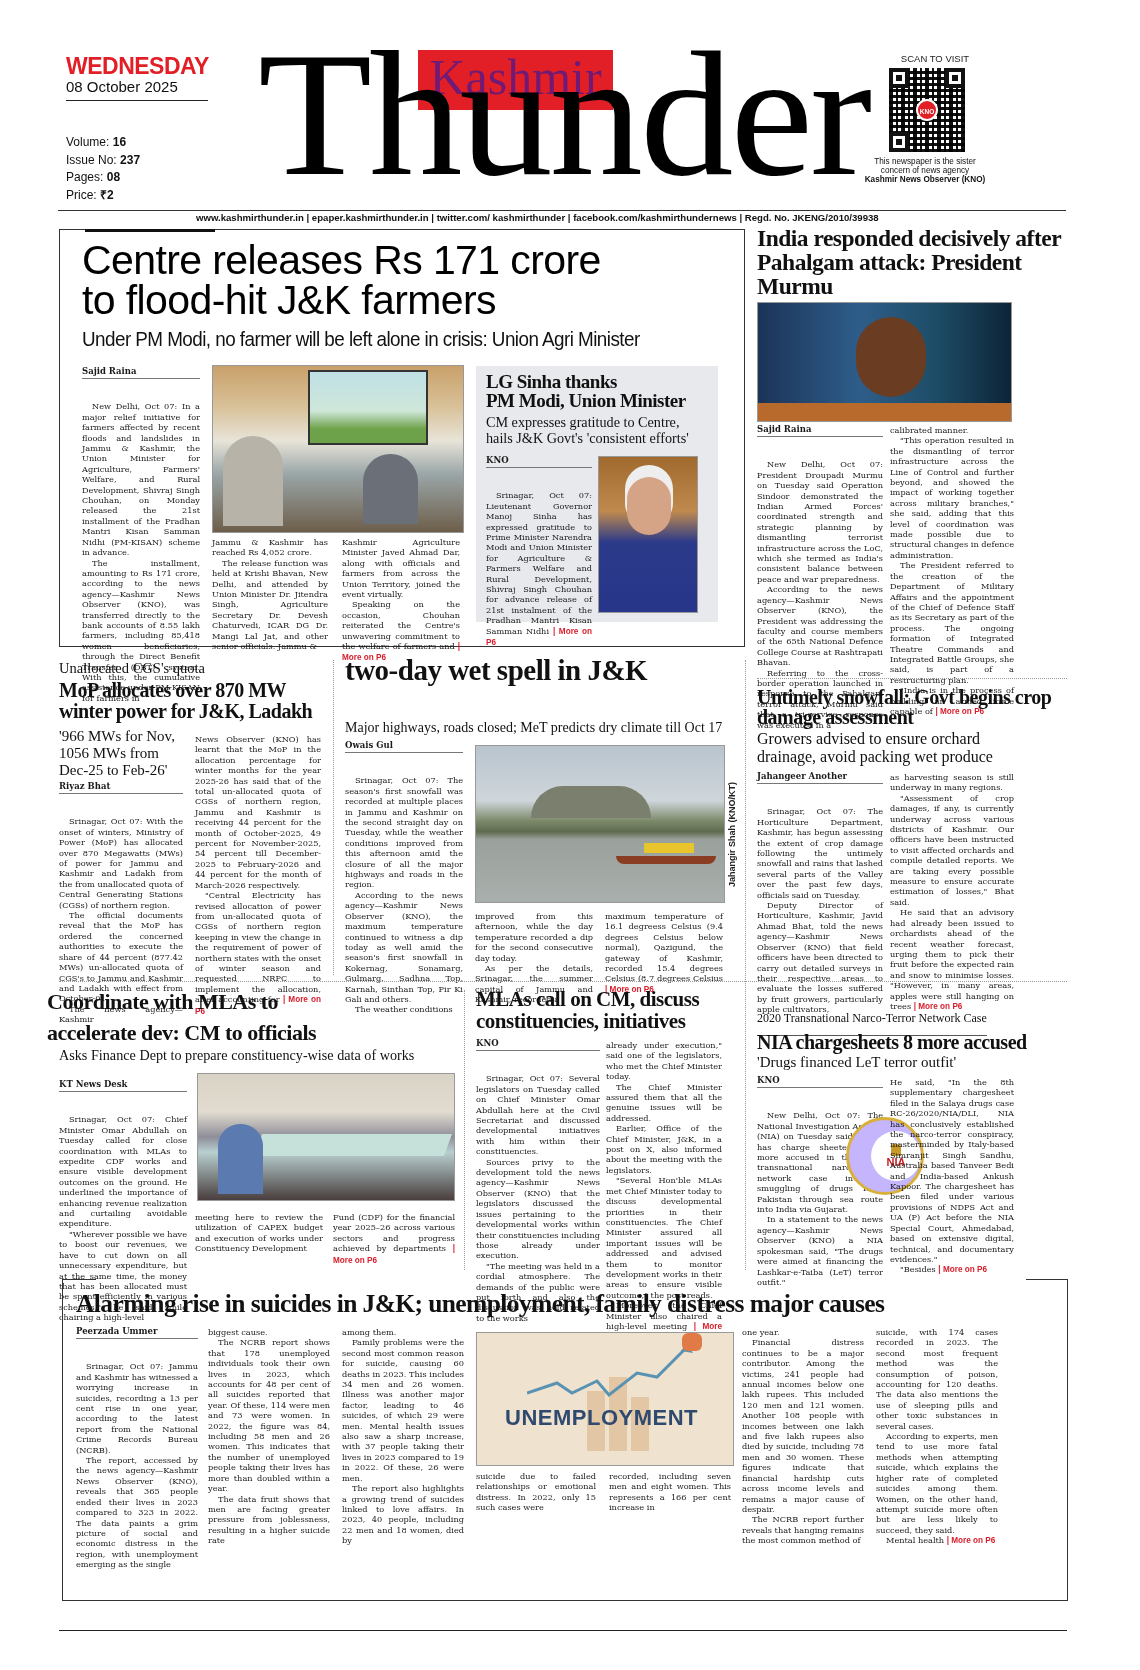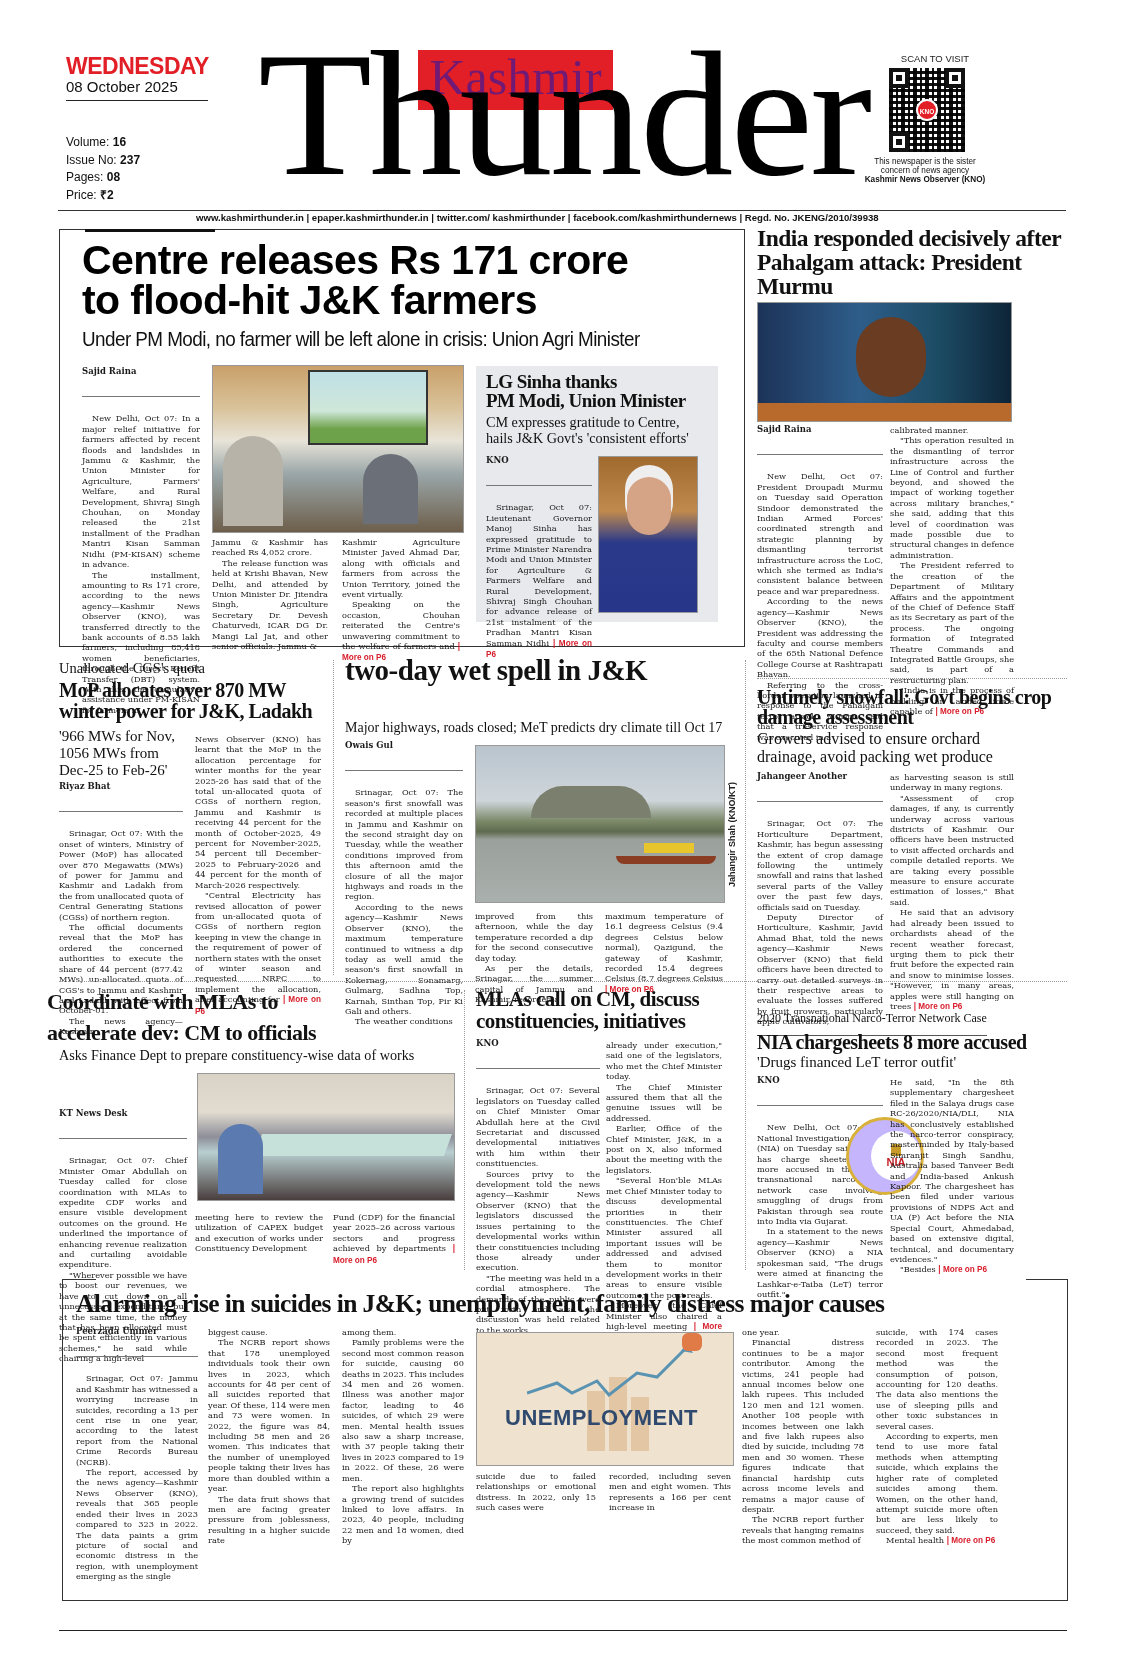--- a/index.html
+++ b/index.html
@@ -5,21 +5,21 @@
 *{box-sizing:border-box;margin:0;padding:0}
 html,body{width:1140px;height:1670px;background:#fff;overflow:hidden}
 body{position:relative;font-family:"DejaVu Serif",serif;color:#111}
 .abs{position:absolute}
 .sans{font-family:"Liberation Sans",sans-serif}
 .serif{font-family:"Liberation Serif",serif}
 .txt{font-family:"DejaVu Serif",serif;font-size:8.2px;line-height:10.4px;text-align:justify;color:#1a1a1a;hyphens:auto}
 .txt p{text-indent:10px}
 .txt p:first-child{text-indent:0}
 .more{color:#d81e2c;font-family:"Liberation Sans",sans-serif;font-weight:bold}
-.byline{font-family:"DejaVu Serif",serif;font-weight:bold;font-size:8.5px;border-bottom:1.2px solid #777;padding-bottom:20px;margin-bottom:16px}
+.byline{font-family:"DejaVu Serif",serif;font-weight:bold;font-size:8.5px;border-bottom:1.2px solid #777;padding-bottom:2px;margin-bottom:22px}
 .hl{font-family:"Liberation Serif",serif;font-weight:bold;color:#111;letter-spacing:-0.5px}
 .sub{font-family:"Liberation Serif",serif;color:#111}
 .photo{overflow:hidden;border:1px solid #999}
 .dotv{border-left:1px dotted #999}
 .doth{border-top:1px dotted #999}
 </style>
 </head>
 <body>
 
 <div class="abs sans" style="left:66px;top:53px;font-size:23px;font-weight:bold;color:#e21f26;letter-spacing:-0.5px">WEDNESDAY</div>
@@ -48,21 +48,21 @@
 <div class="abs sans" style="left:860px;top:157px;width:130px;text-align:center;font-size:8.2px;line-height:9px;color:#111">
   <div>This newspaper is the sister</div>
   <div>concern of news agency</div>
   <div style="font-weight:bold">Kashmir News Observer (KNO)</div>
 </div>
 <div class="abs" style="left:58px;top:210px;width:1008px;border-top:1.4px solid #333"></div>
 <div class="abs sans" style="left:196px;top:212px;width:780px;font-size:9.6px;font-weight:bold;color:#111;white-space:nowrap">www.kashmirthunder.in | epaper.kashmirthunder.in | twitter.com/ kashmirthunder | facebook.com/kashmirthundernews  | Regd. No. JKENG/2010/39938</div>
 
 <div class="abs" style="left:59px;top:229px;width:686px;height:418px;border:1.2px solid #333"></div>
 <div class="abs" style="left:85px;top:229px;width:130px;border-top:3px solid #111"></div>
-<div class="abs sans" style="left:82px;top:240px;font-size:41px;line-height:40px;font-weight:700;color:#000;letter-spacing:-0.6px">
+<div class="abs sans" style="left:82px;top:240px;font-size:41px;line-height:40px;font-weight:400;color:#000;letter-spacing:-0.6px">
   <div>Centre releases Rs 171 crore</div>
   <div>to flood-hit J&amp;K farmers</div>
 </div>
 <div class="abs sans" style="left:82px;top:327px;font-size:20.5px;color:#111;letter-spacing:-0.6px;transform:scaleX(0.92);transform-origin:left;white-space:nowrap">Under PM Modi, no farmer will be left alone in crisis: Union Agri Minister</div>
 
 <div class="abs txt" style="left:82px;top:366px;width:118px">
   <div class="byline">Sajid Raina</div>
   <p>New Delhi, Oct 07: In a major relief initiative for farmers affected by recent floods and landslides in Jammu &amp; Kashmir, the Union Minister for Agriculture, Farmers' Welfare, and Rural Development, Shivraj Singh Chouhan, on Monday released the 21st installment of the Pradhan Mantri Kisan Samman Nidhi (PM-KISAN) scheme in advance.</p>
   <p>The installment, amounting to Rs 171 crore, according to the news agency—Kashmir News Observer (KNO), was transferred directly to the bank accounts of 8.55 lakh farmers, including 85,418 women beneficiaries, through the Direct Benefit Transfer (DBT) system. With this, the cumulative assistance under PM-KISAN for farmers in</p>
 </div>
@@ -168,21 +168,21 @@
   <p>"Assessment of crop damages, if any, is currently underway across various districts of Kashmir. Our officers have been instructed to visit affected orchards and compile detailed reports. We are taking every possible measure to ensure accurate estimation of losses," Bhat said.</p>
   <p><span>He said that an advisory had already been issued to orchardists ahead of the recent weather forecast, urging them to pick their fruit before the expected rain and snow to minimise losses. "However, in many areas, apples were still hanging on trees</span> <span class="more">| More on P6</span></p>
 </div>
 <div class="abs doth" style="left:59px;top:981px;width:1008px"></div>
 
 <div class="abs hl" style="left:47px;top:986px;font-size:22px;line-height:31px">
   <div>Coordinate with MLAs to</div>
   <div>accelerate dev: CM to officials</div>
 </div>
 <div class="abs sub" style="left:59px;top:1047px;font-size:14.2px;white-space:nowrap">Asks Finance Dept to prepare constituency-wise data of works</div>
-<div class="abs txt" style="left:59px;top:1108px;width:128px">
+<div class="abs txt" style="left:59px;top:1079px;width:128px">
   <div class="byline">KT News Desk</div>
   <p>Srinagar, Oct 07: Chief Minister Omar Abdullah on Tuesday called for close coordination with MLAs to expedite CDF works and ensure visible development outcomes on the ground. He underlined the importance of enhancing revenue realization and curtailing avoidable expenditure.</p>
   <p>"Wherever possible we have to boost our revenues, we have to cut down on all unnecessary expenditure, but at the same time, the money that has been allocated must be spent efficiently in various schemes," he said while chairing a high-level</p>
 </div>
 <div class="abs photo" style="left:197px;top:1073px;width:258px;height:128px;background:linear-gradient(180deg,#d9d3c6 0%,#e2dcd0 30%,#8e8e99 50%,#b8cfd0 62%,#4a3e3e 100%)">
   <div class="abs" style="left:60px;top:60px;width:190px;height:22px;background:#c6e0da;transform:skewX(-20deg)"></div>
   <div class="abs" style="left:20px;top:50px;width:45px;height:70px;border-radius:22px 22px 0 0;background:#5a7ab0"></div>
 </div>
 <div class="abs txt" style="left:195px;top:1212px;width:128px">
   <p>meeting here to review the utilization of CAPEX budget and execution of works under Constituency Development</p>

